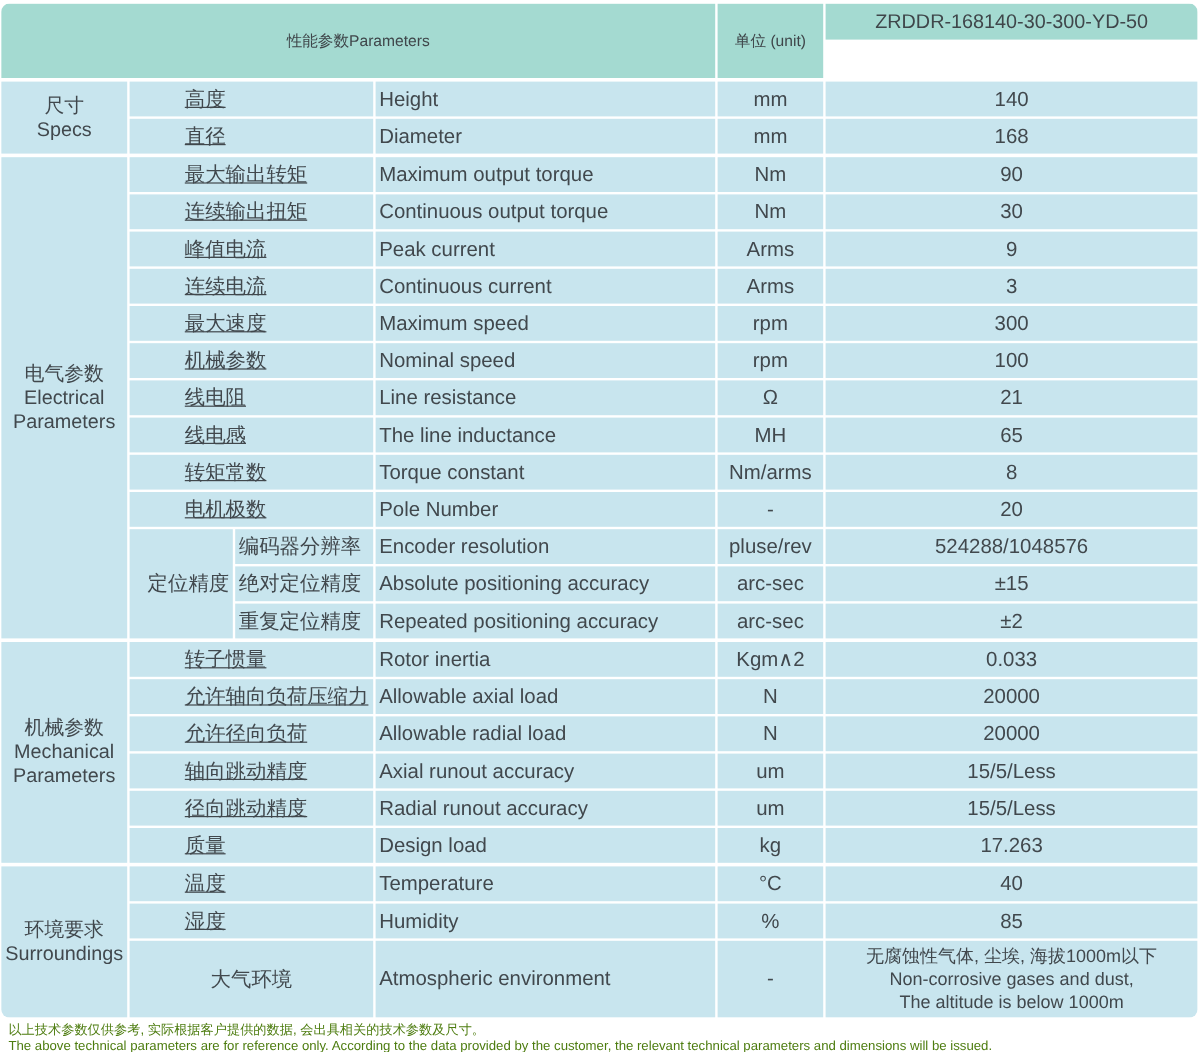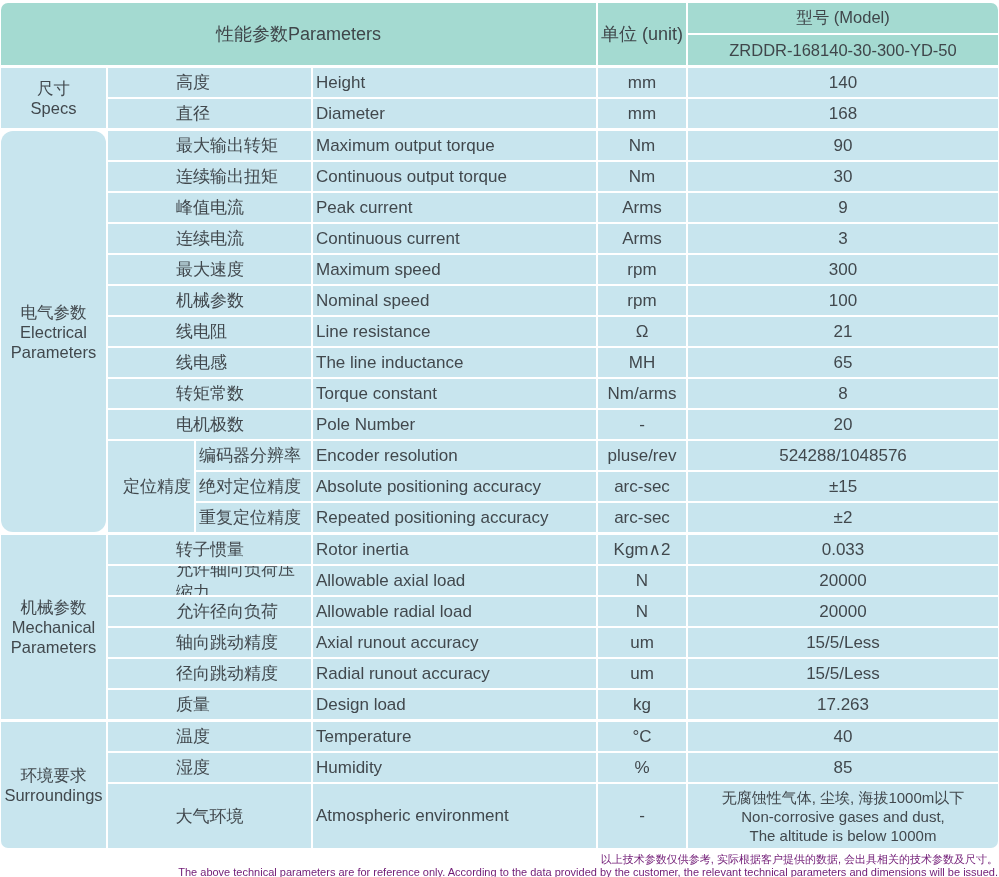--- a/index.html
+++ b/index.html
@@ -2,63 +2,62 @@
 <html><head>
 <meta charset="utf-8">
 <style>
   html,body{margin:0;padding:0;background:#ffffff;}
   body{width:999px;height:877px;font-family:"Liberation Sans",sans-serif;-webkit-font-smoothing:antialiased;}
   .page{padding:3px 1px 0 1px;}
   .tbl{width:997px;display:flex;flex-direction:column;gap:3px;border-radius:7px;overflow:hidden;}
 
   
   .hdr{display:grid;grid-template-columns:595px 88px 1fr;gap:2px;height:62px;}
-  .hcell{background:#a4dad1;color:#3f464a;display:flex;align-items:center;justify-content:center;font-size:18px;}
+  .hcell{background:#a4dad1;color:#3f464a;display:flex;align-items:center;justify-content:center;font-size:13px;}
   .model{display:grid;grid-template-rows:30px 30px;gap:2px;}
   .model .hcell{font-size:16.5px;}
 
   
   .sec{display:grid;grid-template-columns:105px 86px 115px 283px 88px 1fr;gap:2px;}
   .rows2{grid-template-rows:repeat(2,29px);border-radius:19px;}
   .rows13{grid-template-rows:repeat(13,29px);}
   .rows6{grid-template-rows:repeat(6,29px);}
   .rowsSurr{grid-template-rows:29px 29px 64px;}
 
   .cell{background:#c8e5ee;color:#41484d;display:flex;align-items:center;font-size:17px;overflow:hidden;}
   .seclabel{grid-column:1;flex-direction:column;justify-content:center;text-align:center;line-height:20px;font-size:16.5px;}
   .span2{grid-row:1/span 2;}
-  .span13{grid-row:1/span 13;border-radius:12px;}
+  .span13{grid-row:1/span 13;}
   .span6{grid-row:1/span 6;}
   .span3{grid-row:1/span 3;}
-  .cn{grid-column:2/4;padding-left:68px;}
+  .cn{grid-column:2/4;padding-left:46px;text-decoration:underline;}
   .cnCenter{grid-column:2/4;justify-content:center;padding-left:0;}
   .grp{grid-column:2;grid-row:11/span 3;justify-content:center;padding-left:12px;}
   .subcn{grid-column:3;padding-left:3px;text-align:right;}
   .en{grid-column:4;padding-left:3px;}
   .unitc{grid-column:5;justify-content:center;text-align:center;}
   .val{grid-column:6;justify-content:center;text-align:right;}
   .multival{flex-direction:column;justify-content:center;line-height:19px;font-size:15px;}
 
   
-  .foot{margin:5px 0 0 6px;color:#701a75;text-align:right;}
+  .foot{margin:5px 0 0 6px;color:#4d7c0f;}
   .foot div{line-height:12.5px;}
   .foot-cn{font-size:11px;}
   .foot-en{font-size:11px;}
 </style>
 </head>
 <body>
 
 <div class="page">
   <div class="tbl">
 
     <div class="hdr">
       <div class="hcell">性能参数Parameters</div>
       <div class="hcell">单位 (unit)</div>
       <div class="model">
-        <div class="hcell">型号 (Model)</div>
         <div class="hcell">ZRDDR-168140-30-300-YD-50</div>
       </div>
     </div>
 
     <div class="sec rows2">
       <div class="cell seclabel span2">
         <div>尺寸</div>
         <div>Specs</div>
       </div>
       <div class="cell cn">高度</div>

